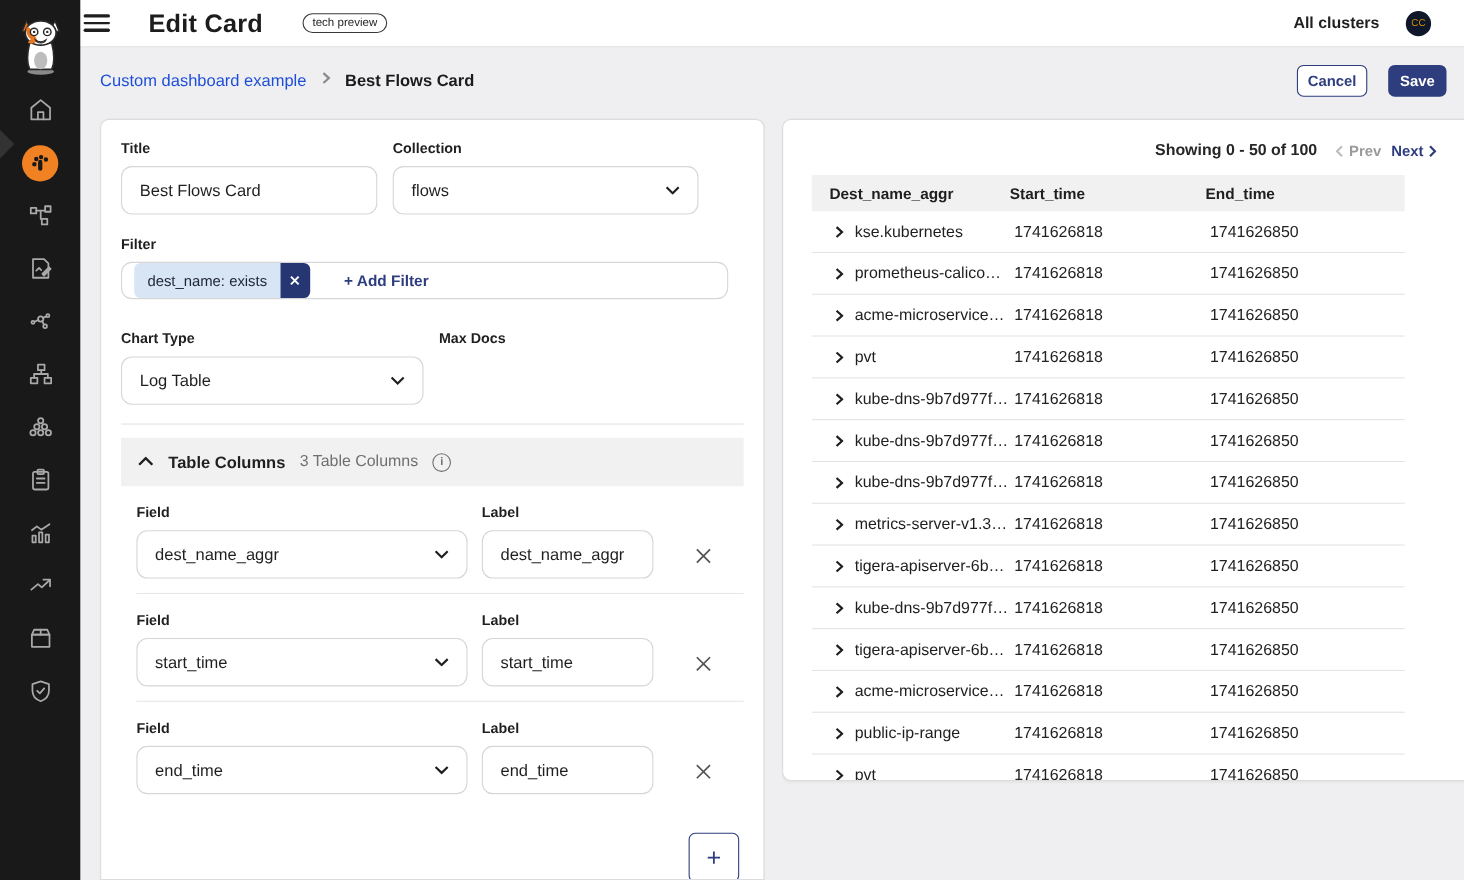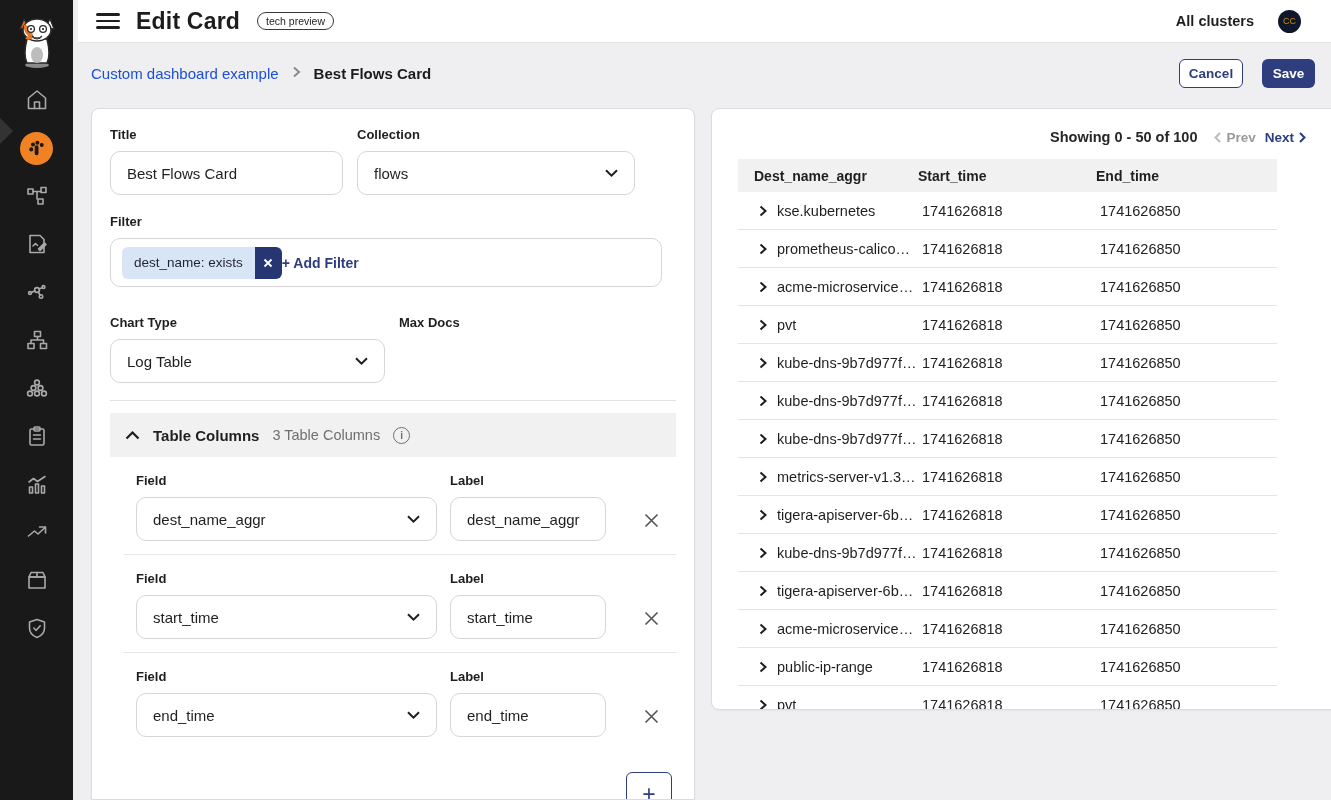--- a/index.html
+++ b/index.html
@@ -13,21 +13,21 @@
   
   .sidebar { position:absolute; left:0; top:0; width:73px; height:800px; background:#191919; z-index:6; display:flex; flex-direction:column; align-items:center; }
   .logo-wrap { margin-top:10px; height:62px; display:flex; align-items:center; justify-content:center; }
   .nav-list { margin-top:4px; display:flex; flex-direction:column; }
   .nav-item { width:73px; height:48px; display:flex; align-items:center; justify-content:center; cursor:pointer; }
   .nav-item svg { stroke:#a9a9a9; fill:none; stroke-width:1.6; stroke-linecap:round; stroke-linejoin:round; }
   .active-bubble { width:33px; height:33px; border-radius:50%; background:#f08223; display:flex; align-items:center; justify-content:center; }
   .active-bubble svg { stroke:#191919; fill:#191919; stroke-width:1.4; }
   .side-wedge { position:absolute; left:0; top:118px; width:0; height:0; border-top:13px solid transparent; border-bottom:13px solid transparent; border-left:13px solid #3a3a3a; opacity:.8; }
   
-  .topbar { position:absolute; left:78px; top:0; right:0; height:42px; background:#ffffff; box-shadow:0 1px 0 #e3e3e3; display:flex; align-items:center; z-index:5; }
+  .topbar { position:absolute; left:58px; top:0; right:0; height:42px; background:#ffffff; box-shadow:0 1px 0 #e3e3e3; display:flex; align-items:center; z-index:5;gap:19px; }
   .hamburger { margin-left:18px; width:24px; cursor:pointer; }
   .hamburger div { height:2.6px; background:#1f1f1f; margin:4px 0; border-radius:2px; }
   .app-title { margin-left:16px; font-size:23px; font-weight:800; letter-spacing:.2px; color:#1c1c1c; }
   .tech-badge { margin-left:17px; font-size:10.5px; color:#1f1f1f; border:1.2px solid #3a3a3a; border-radius:9px; padding:2px 8px; }
   .topbar-right { margin-left:auto; display:flex; align-items:center; margin-right:30px; gap:24px; }
   .clusters { font-size:14.5px; font-weight:600; color:#1f1f1f; cursor:pointer; }
   .avatar { width:23px; height:23px; border-radius:50%; background:#0f172a; color:#cf8a00; font-size:9px; font-weight:400; display:flex; align-items:center; justify-content:center; cursor:pointer; }
   
   .crumb-bar { position:absolute; left:73px; top:42px; right:0; height:62px; display:flex; align-items:center; }
   .crumbs { margin-left:18px; display:flex; align-items:center; gap:13px; }
@@ -40,36 +40,36 @@
   
   .form-card { position:absolute; left:91px; top:108px; width:604px; height:692px; background:#fff; border:1px solid #dcdcdc; border-radius:8px 8px 0 0; padding:18px; overflow:hidden; box-shadow:0 1px 2px rgba(0,0,0,.04); }
   .f-label { display:block; font-size:13px; font-weight:700; color:#1f1f1f; margin-bottom:9px; }
   .row2 { display:flex; gap:14px; }
   .control { height:44px; border:1px solid #d6d6d6; border-radius:10px; background:#fff; display:flex; align-items:center; padding:0 16px; font-size:15px; color:#1f1f1f; cursor:pointer; }
   .control.select { justify-content:space-between; }
   .control.select svg { stroke:#1f1f1f; fill:none; stroke-width:2; }
   input.control { cursor:text; font-family:inherit; width:100%; }
   .w275 { width:275px; } .w278 { width:278px; }
   .filter-group { margin-top:19px; }
-  .filter-box { width:552px; height:49px; border:1px solid #d6d6d6; border-radius:10px; display:flex; align-items:center; padding-left:11px; }
+  .filter-box { width:552px; height:34px; border:1px solid #d6d6d6; border-radius:10px; display:flex; align-items:center; padding-left:11px; gap:31px; }
   .chip { display:flex; align-items:stretch; height:32px; cursor:default; }
   .chip-label { background:#d7e5f5; color:#1f2430; font-size:13.5px; display:flex; align-items:center; padding:0 12px; border-radius:6px 0 0 6px; }
   .chip-x { background:#253672; width:27px; border-radius:0 6px 6px 0; display:flex; align-items:center; justify-content:center; cursor:pointer; }
   .chip-x svg { stroke:#fff; stroke-width:1.8; fill:none; }
   .add-filter { color:#2e3d7e; font-size:14px; font-weight:600; cursor:pointer; }
   .chart-row { margin-top:28px; }
   .hr { border:none; border-top:1px solid #e3e3e3; margin-top:17px; }
   .section-band { margin-top:12px; height:44px; background:#f1f1f2; display:flex; align-items:center; padding:0 15px; gap:13px; }
   .section-band .chev-up svg { stroke:#1f1f1f; stroke-width:2.2; fill:none; }
   .band-title { font-size:15px; font-weight:700; }
   .band-count { font-size:14.5px; color:#6f6f6f; }
   .info-icon { width:17px; height:17px; border:1.4px solid #6f6f6f; border-radius:50%; color:#6f6f6f; font-size:10px; display:flex; align-items:center; justify-content:center; font-weight:700; cursor:pointer; }
   .field-row { display:flex; gap:13px; margin-left:14px; padding:16px 0 13px; align-items:flex-end; }
   .field-row + .field-row { border-top:1px solid #e7e7e7; }
-  .fg-field { width:301px;margin-left:12px; } .fg-lab { width:156px; }
+  .fg-field { width:301px; } .fg-lab { width:156px; }
   .fg-field .control, .fg-lab .control { width:100%; }
   .x-remove { margin-left:24px; margin-bottom:12px; cursor:pointer; display:flex; }
   .x-remove svg { stroke:#555; stroke-width:1.6; fill:none; }
   .add-col-wrap { display:flex; justify-content:flex-end; margin-top:22px; padding-right:4px; }
   .btn-add { width:46px; height:45px; border:1.5px solid #2e3d7e; border-radius:6px; background:#fff; color:#2e3d7e; font-size:23px; font-weight:400; font-family:inherit; cursor:pointer; line-height:1; }
   
   .table-card { position:absolute; left:711px; top:108px; width:640px; height:602px; background:#fff; border:1px solid #dcdcdc; border-radius:8px; overflow:hidden; box-shadow:0 1px 2px rgba(0,0,0,.04); }
   .pagination { position:absolute; top:20px; right:44px; display:flex; align-items:center; gap:9px; }
   .pag-summary { font-size:14.5px; font-weight:600; color:#262626; margin-right:8px; }
   .pag-prev { display:flex; align-items:center; gap:5px; color:#9a9a9a; font-size:13.5px; font-weight:700; cursor:default; }

